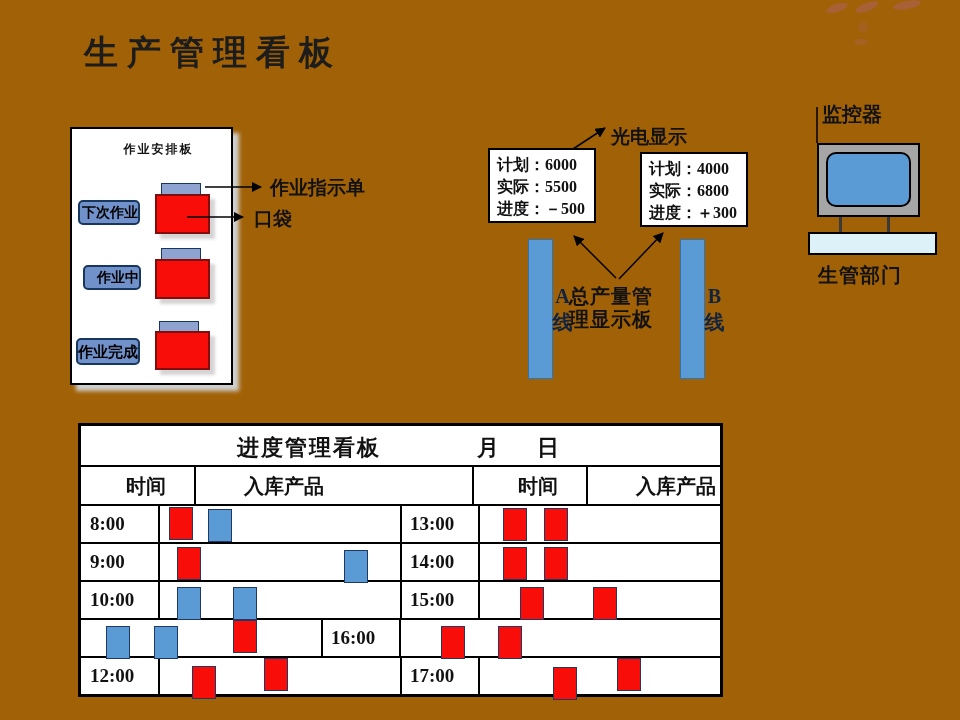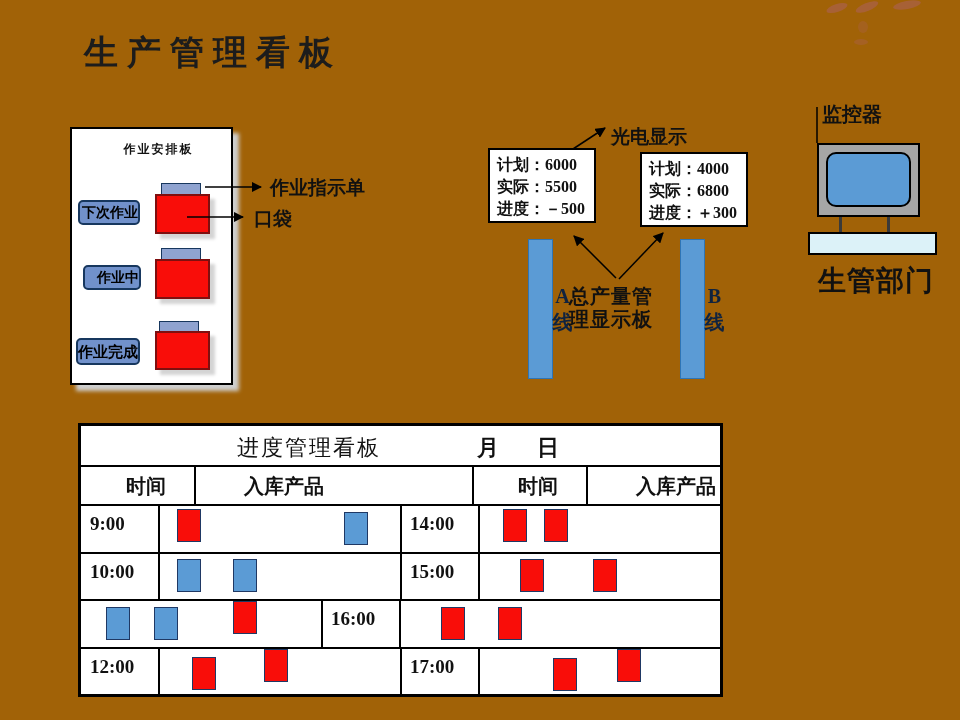--- a/index.html
+++ b/index.html
@@ -47,26 +47,26 @@
   
   .monitor-label{position:absolute;left:822px;top:101px;font-size:20px;font-weight:bold;}
   .monitor-frame{position:absolute;left:817px;top:143px;width:103px;height:74px;background:#a6a6a6;
                  border:2px solid #000;box-sizing:border-box;}
   .monitor-screen{position:absolute;left:7px;top:7px;width:85px;height:55px;background:#5b9bd5;
                   border:2px solid #000;border-radius:10px;box-sizing:border-box;}
   .monitor-leg{position:absolute;top:217px;width:3px;height:16px;background:#3a3a3a;}
   .leg1{left:839px;} .leg2{left:887px;}
   .monitor-base{position:absolute;left:808px;top:232px;width:129px;height:23px;background:#dcf2f8;
                 border:2px solid #000;box-sizing:border-box;}
-  .dept-label{position:absolute;left:818px;top:262px;font-size:28px;font-weight:bold;letter-spacing:1px;}
+  .dept-label{position:absolute;left:818px;top:262px;font-size:20px;font-weight:bold;letter-spacing:1px;}
   
   .ktable{position:absolute;left:78px;top:423px;width:645px;height:274px;border:3px solid #000;
           background:#fff;box-sizing:border-box;display:flex;flex-direction:column;}
   .k-title-row{position:relative;height:39px;border-bottom:2px solid #000;flex:none;}
-  .k-title{position:absolute;left:156px;top:7px;font-size:22px;font-weight:normal;letter-spacing:2px;}
+  .k-title{position:absolute;left:156px;top:7px;font-size:22px;font-weight:bold;letter-spacing:2px;}
   .k-month{position:absolute;left:396px;top:7px;font-size:22px;font-weight:bold;}
   .k-day{position:absolute;left:456px;top:7px;font-size:22px;font-weight:bold;}
   .k-head-row{display:flex;height:37px;border-bottom:2px solid #000;flex:none;
               font-size:20px;font-weight:bold;}
   .k-head-row .h{box-sizing:border-box;padding-top:6px;margin-left:36px;}
   .h-time{width:79px;border-right:2px solid #000;padding-left:9px;}
   .h-prod{width:242px;border-right:2px solid #000;padding-left:12px;}
   .h-time2{width:78px;border-right:2px solid #000;padding-left:8px;}
   .h-prod2{flex:1;padding-left:12px;}
   .k-body{flex:1;display:flex;flex-direction:column;}
@@ -155,20 +155,32 @@
       <span class="k-day">日</span>
     </div>
     <div class="k-head-row">
       <div class="h h-time">时间</div>
       <div class="h h-prod">入库产品</div>
       <div class="h h-time2">时间</div>
       <div class="h h-prod2">入库产品</div>
     </div>
     <div class="k-body">
         <div class="k-row">
+          <div class="k-time">8:00</div>
+          <div class="k-prod">
+            <div class="k-square" style="left: 9px; top: 1px; background: rgb(249, 13, 9);"></div>
+            <div class="k-square" style="left: 48px; top: 3px; background: rgb(91, 155, 213);"></div>
+          </div>
+          <div class="k-time k-time-r">13:00</div>
+          <div class="k-prod k-prod-last">
+            <div class="k-square" style="left: 23px; top: 2px; background: rgb(249, 13, 9);"></div>
+            <div class="k-square" style="left: 64px; top: 2px; background: rgb(249, 13, 9);"></div>
+          </div>
+        </div>
+        <div class="k-row">
           <div class="k-time">9:00</div>
           <div class="k-prod">
             <div class="k-square" style="left: 17px; top: 3px; background: rgb(249, 13, 9);"></div>
             <div class="k-square" style="left: 184px; top: 6px; background: rgb(91, 155, 213);"></div>
           </div>
           <div class="k-time k-time-r">14:00</div>
           <div class="k-prod k-prod-last">
             <div class="k-square" style="left: 23px; top: 3px; background: rgb(249, 13, 9);"></div>
             <div class="k-square" style="left: 64px; top: 3px; background: rgb(249, 13, 9);"></div>
           </div>

